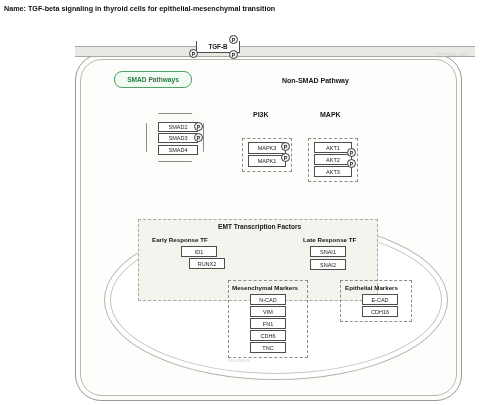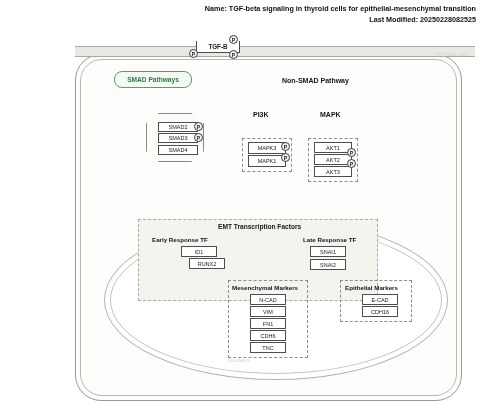--- a/index.html
+++ b/index.html
@@ -14,21 +14,20 @@
     font-family: "Liberation Sans", sans-serif;
     overflow: hidden;
   }
 
   
   #meta {
     position: absolute;
     left: 4px;
     top: 4px;
     width: 472px;
-    text-align: right;
   }
   #meta .meta-line {
     font-size: 7.2px;
     font-weight: bold;
     color: #111111;
     line-height: 10.5px;
     white-space: nowrap;
   }
 
   
@@ -240,21 +239,20 @@
     font-weight: bold;
     color: #141414;
     white-space: nowrap;
   }
 </style>
 </head>
 <body>
 
 <div id="meta">
   <div class="meta-line">Name: TGF-beta signaling in thyroid cells for epithelial-mesenchymal transition</div>
-  <div class="meta-line">Last Modified: 20250228082525</div>
 </div>
 
 <div id="canvas">
 
   <svg id="wires" viewBox="0 0 480 367">
     <defs>
       <marker id="arrow" markerWidth="7" markerHeight="7" refX="5.4" refY="2.6" orient="auto">
         <path d="M0,0 L5.6,2.6 L0,5.2 z" fill="#2b2b2b"></path>
       </marker>
       <marker id="openarrow" markerWidth="9" markerHeight="9" refX="6.6" refY="3.2" orient="auto">

